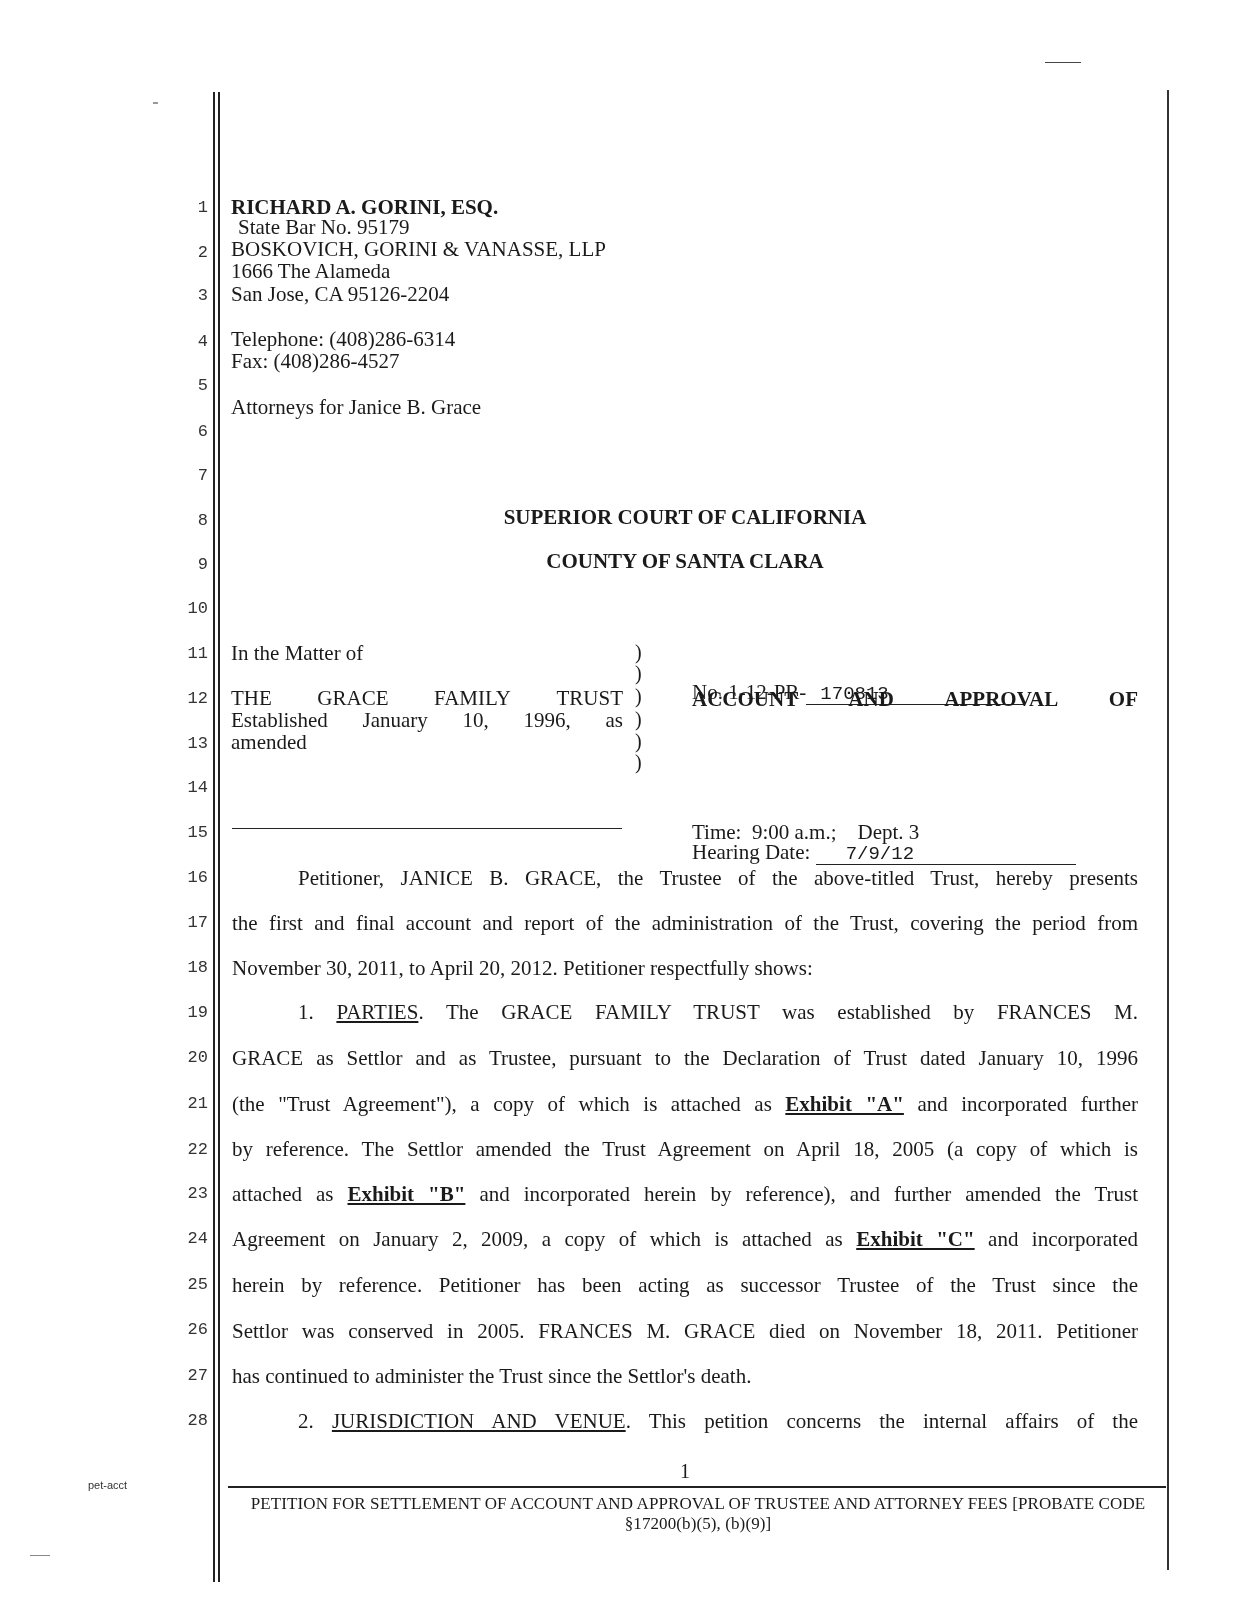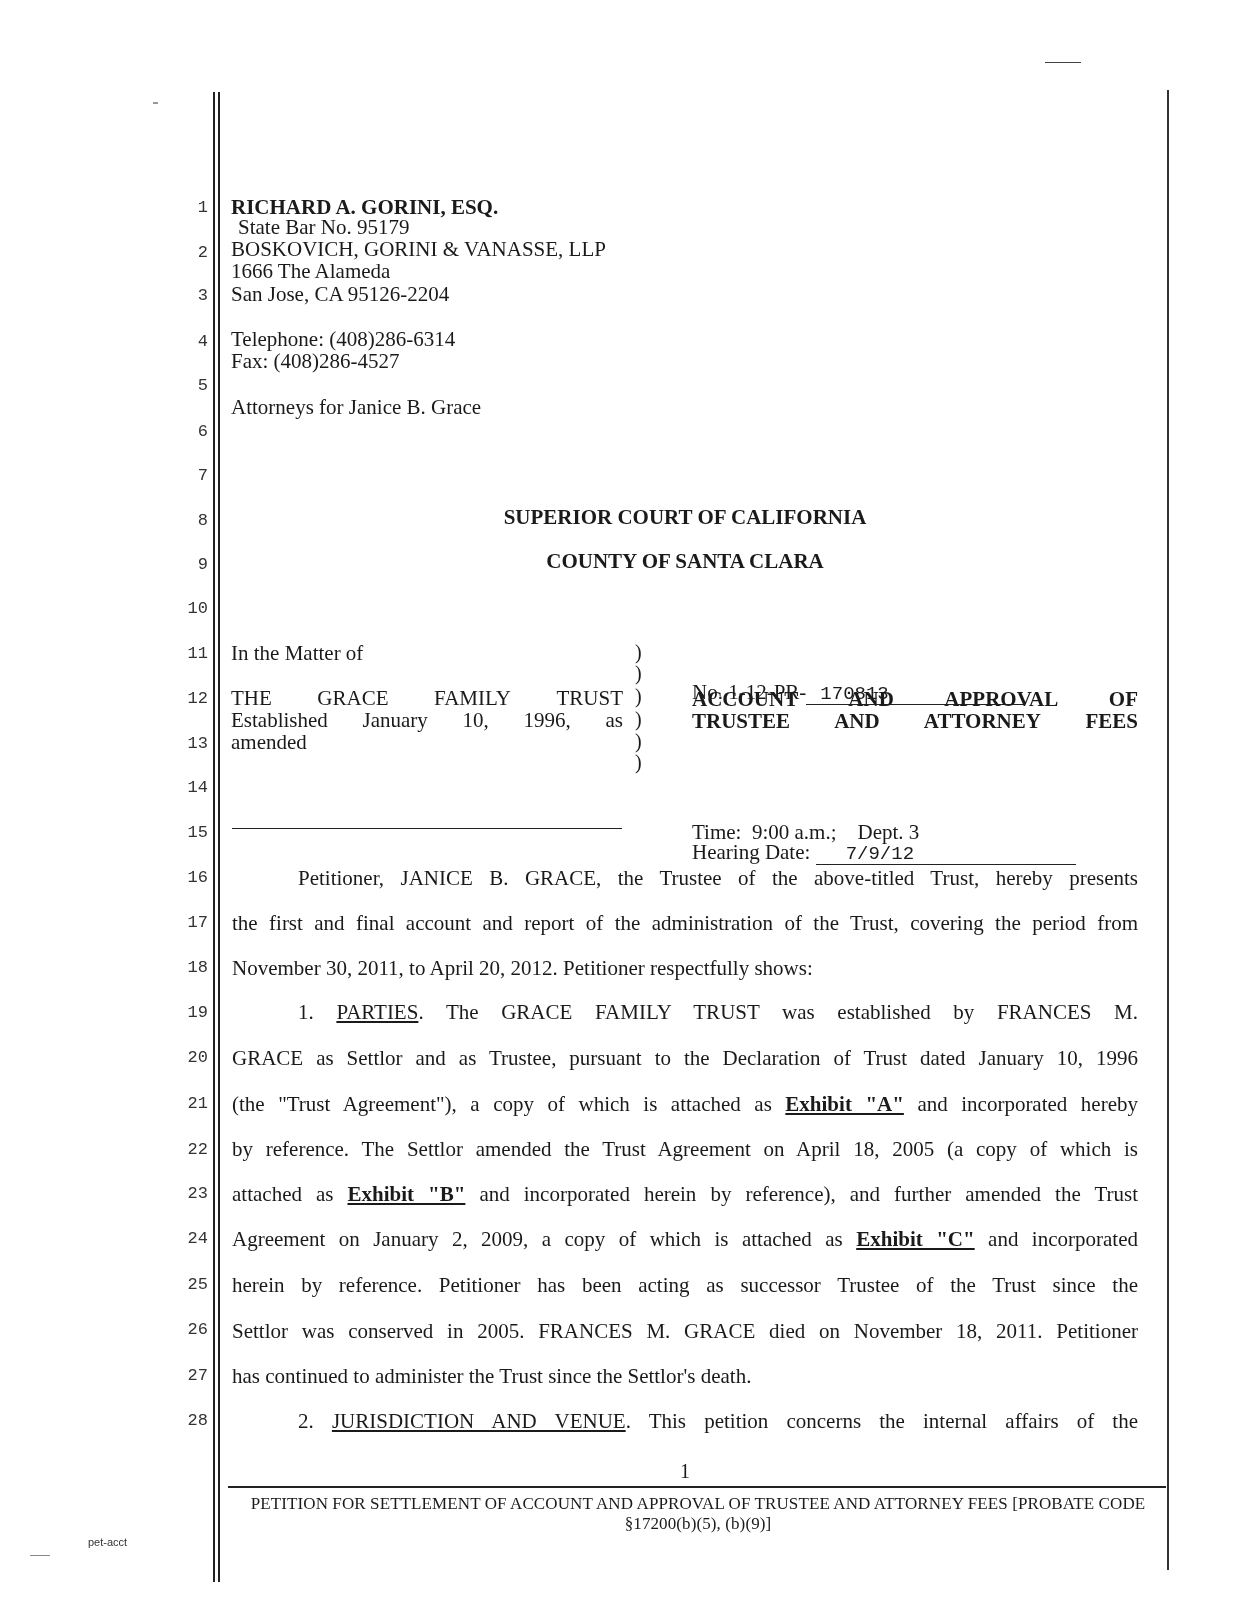--- a/index.html
+++ b/index.html
@@ -46,21 +46,21 @@
   }
   .body-line.nojust { text-align-last: left; }
   .u { text-decoration: underline; }
   .exh { font-weight: bold; text-decoration: underline; }
   .footer-rule-a { left: 228px; top: 1486px; width: 938px; height: 2px; background: #222; }
   .footer-text {
     left: 230px; top: 1494px; width: 936px; text-align: center;
     font-size: 17px; font-family: "Liberation Serif", serif; letter-spacing: 0.1px;
   }
   .page-num { left: 670px; top: 1460px; width: 30px; text-align: center; font-size: 20px; }
-  .side-label { left: 88px; top: 1536px; font-family: "Liberation Sans", "DejaVu Sans", sans-serif; font-size: 11px; color: #333; }
+  .side-label { left: 88px; top: 1479px; font-family: "Liberation Sans", "DejaVu Sans", sans-serif; font-size: 11px; color: #333; }
   .bottom-dash { left: 30px; top: 1555px; width: 20px; height: 1px; background: #888; }
 </style>
 </head>
 <body>
 
 <div class="abs rule-left-a"></div>
 <div class="abs rule-left-b"></div>
 <div class="abs rule-right"></div>
 <div class="abs top-dash"></div>
 <div class="abs scan-mark"></div>
@@ -128,40 +128,39 @@
   <div class="paren" style="top:731px">)</div>
   <div class="paren" style="top:752px">)</div>
 </div>
 
 <div>
   <div class="t" style="left:692px;top:641px">
     <span>No. 1-12-PR-</span><span class="fillin" style="width:205px">170813</span>
   </div>
   <div class="title-block">
     <div>ACCOUNT AND APPROVAL OF</div>
-    <div>TRUSTEE AND ATTORNEY FEES</div>
   </div>
   <div class="t" style="left:692px;top:801px">
     <span>Hearing Date:</span>
     <span class="fillin" style="width:230px;padding-left:30px">7/9/12</span>
   </div>
   <div class="t" style="left:692px;top:822px;white-space:pre">Time:  9:00 a.m.;    Dept. 3</div>
 </div>
 
 <div>
   <div class="body-line" style="top:868px;left:298px;width:840px">Petitioner, JANICE B. GRACE, the Trustee of the above-titled Trust, hereby presents</div>
   <div class="body-line" style="top:913px">the first and final account and report of the administration of the Trust, covering the period from</div>
   <div class="body-line nojust" style="top:958px">November 30, 2011, to April 20, 2012.  Petitioner respectfully shows:</div>
   <div class="body-line" style="top:1002px;left:298px;width:840px">
     <span>1.</span>
     <span class="u">PARTIES</span><span>.  The GRACE FAMILY TRUST was established by FRANCES M.</span>
   </div>
   <div class="body-line" style="top:1048px">GRACE as Settlor and as Trustee, pursuant to the Declaration of Trust dated January 10, 1996</div>
   <div class="body-line" style="top:1094px">
-    <span>(the "Trust Agreement"), a copy of which is attached as </span><span class="exh">Exhibit "A"</span><span> and incorporated hereby</span>
+    <span>(the "Trust Agreement"), a copy of which is attached as </span><span class="exh">Exhibit "A"</span><span> and incorporated further</span>
   </div>
   <div class="body-line" style="top:1139px">by reference.  The Settlor amended the Trust Agreement on April 18, 2005 (a copy of which is</div>
   <div class="body-line" style="top:1184px">
     <span>attached as </span><span class="exh">Exhibit "B"</span><span> and incorporated herein by reference), and further amended the Trust</span>
   </div>
   <div class="body-line" style="top:1229px">
     <span>Agreement on January 2, 2009, a copy of which is attached as </span><span class="exh">Exhibit "C"</span><span> and incorporated</span>
   </div>
   <div class="body-line" style="top:1275px">herein by reference.  Petitioner has been acting as successor Trustee of the Trust since the</div>
   <div class="body-line" style="top:1321px">Settlor was conserved in 2005.  FRANCES M. GRACE died on November 18, 2011.  Petitioner</div>

